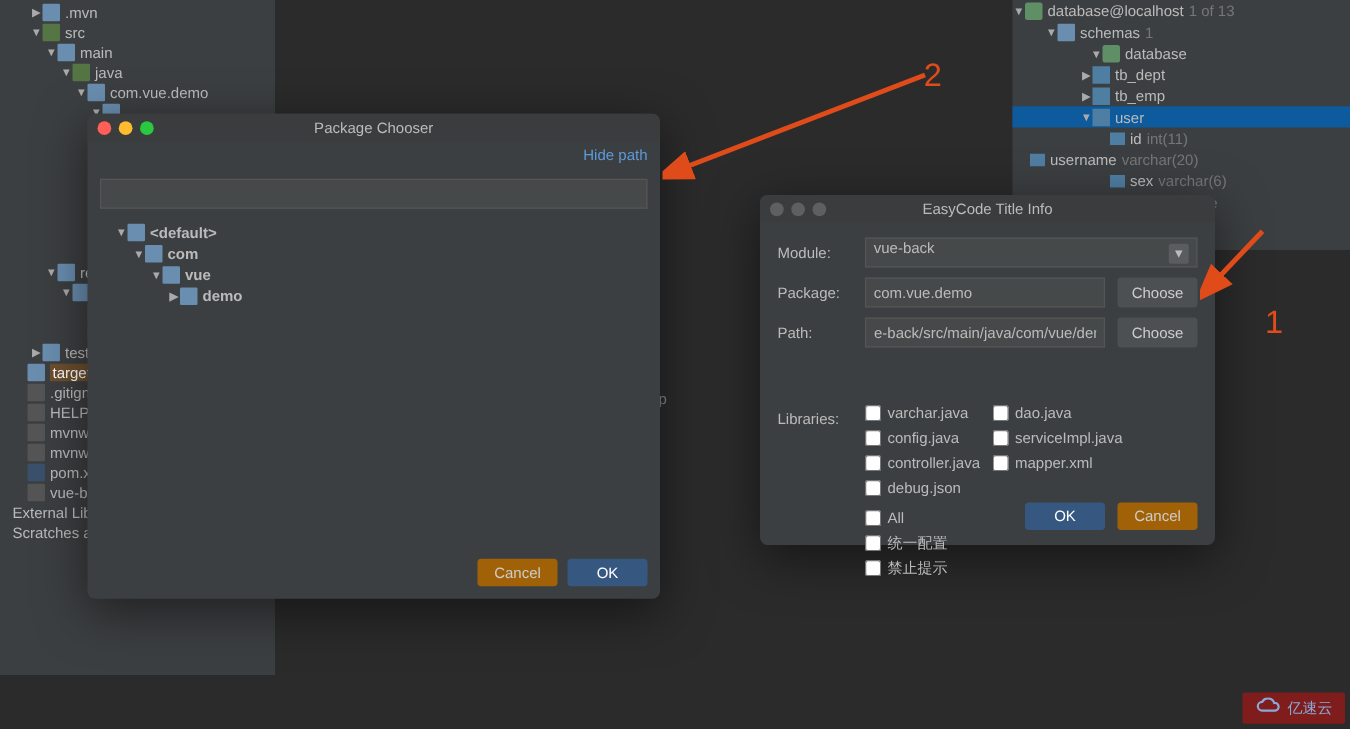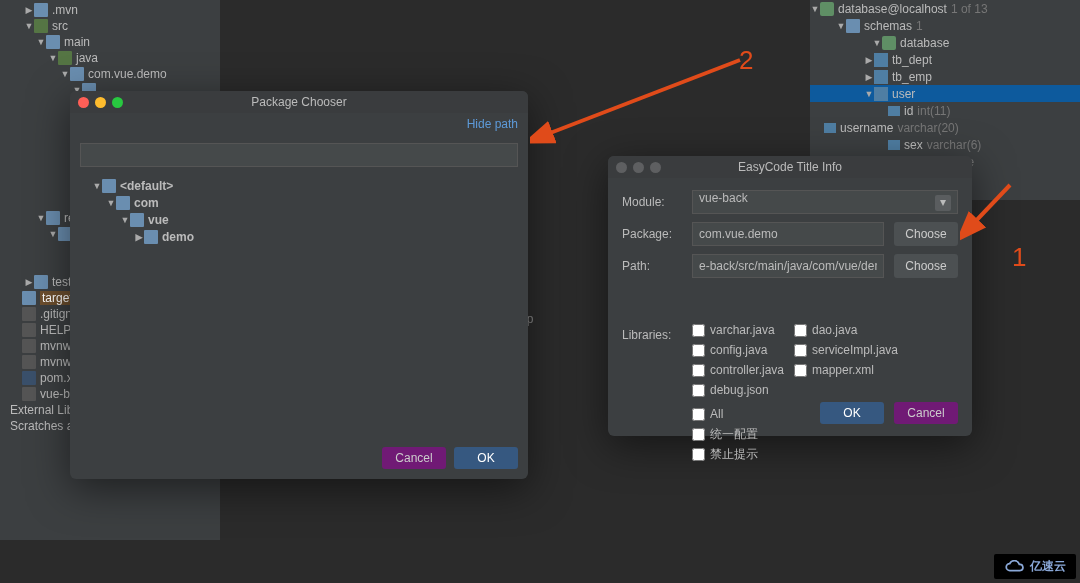--- a/index.html
+++ b/index.html
@@ -43,21 +43,21 @@
     .titlebar .dot { width: 11px; height: 11px; border-radius: 50%; }
     .dot.red { background: #ff5f57; } .dot.yellow { background: #febc2e; } .dot.green { background: #28c840; }
     .dot.gray { background: #5e5f61; }
     .titlebar .title { position: absolute; left: 0; right: 0; text-align: center; color: #bbb; }
     .dialog-body { padding: 8px 10px; }
     .hide-path { text-align: right; color: #5d9ad9; padding: 4px 10px; cursor: pointer; }
     .path-input { width: 100%; height: 24px; background: #45494a; border: 1px solid #555; margin-bottom: 6px; color: #bbb; padding: 0 6px; }
     .pkg-tree { padding: 4px 0; }
     .pkg-tree .tree-item { height: 17px; font-weight: bold; }
     .dialog-buttons { position: absolute; bottom: 10px; right: 10px; display: flex; gap: 8px; }
-    .btn { height: 22px; min-width: 64px; border: none; border-radius: 3px; background: #701a75; color: #ccc; cursor: pointer; font-size: 12px; }
+    .btn { height: 22px; min-width: 64px; border: none; border-radius: 3px; background: #a16207; color: #ccc; cursor: pointer; font-size: 12px; }
     .btn.primary { background: #365880; color: #fff; }
     .btn.blue { background: #365880; color: #fff; }
     
     
     .dialog-ec { left: 608px; top: 156px; width: 364px; height: 280px; }
     .ec-body { padding: 12px 14px; }
     .form-row { display: flex; align-items: center; margin-bottom: 8px; gap: 10px; }
     .form-row label { width: 60px; color: #bbb; }
     .select, .textin { flex: 1; height: 24px; background: #45494a; border: 1px solid #555; color: #bbb; padding: 0 6px; }
     .select { position: relative; }
@@ -69,21 +69,21 @@
     .chk { display: flex; align-items: center; height: 20px; color: #bbb; }
     .chk input { margin-right: 5px; width: 13px; height: 13px; accent-color: #5a5d5f; }
     .ec-footer { position: absolute; bottom: 12px; right: 14px; display: flex; gap: 10px; }
     .ec-footer .btn { min-width: 64px; }
     
     
     .arrow-svg { position: absolute; pointer-events: none; }
     .marker-num { position: absolute; color: #e04b1a; font-size: 26px; font-weight: 300; }
     
     
-    .watermark { position: absolute; right: 4px; bottom: 4px; background: #000000; color: #8aa8d8; padding: 4px 10px; border-radius: 2px; font-size: 14px; font-weight: bold; display: flex; align-items: center; gap: 4px; }
+    .watermark { position: absolute; right: 4px; bottom: 4px; background: #7f1d1d; color: #8aa8d8; padding: 4px 10px; border-radius: 2px; font-size: 14px; font-weight: normal; display: flex; align-items: flex-start; gap: 4px; }
   </style>
 </head>
 <body>
 
 <div class="project-tree" id="ptree">
     <div class="tree-item" style="padding-left: 24px;">
       <span class="arrow closed"></span>
       <span class="ic folder"></span>
       <span class="label">.mvn</span>
     </div>

